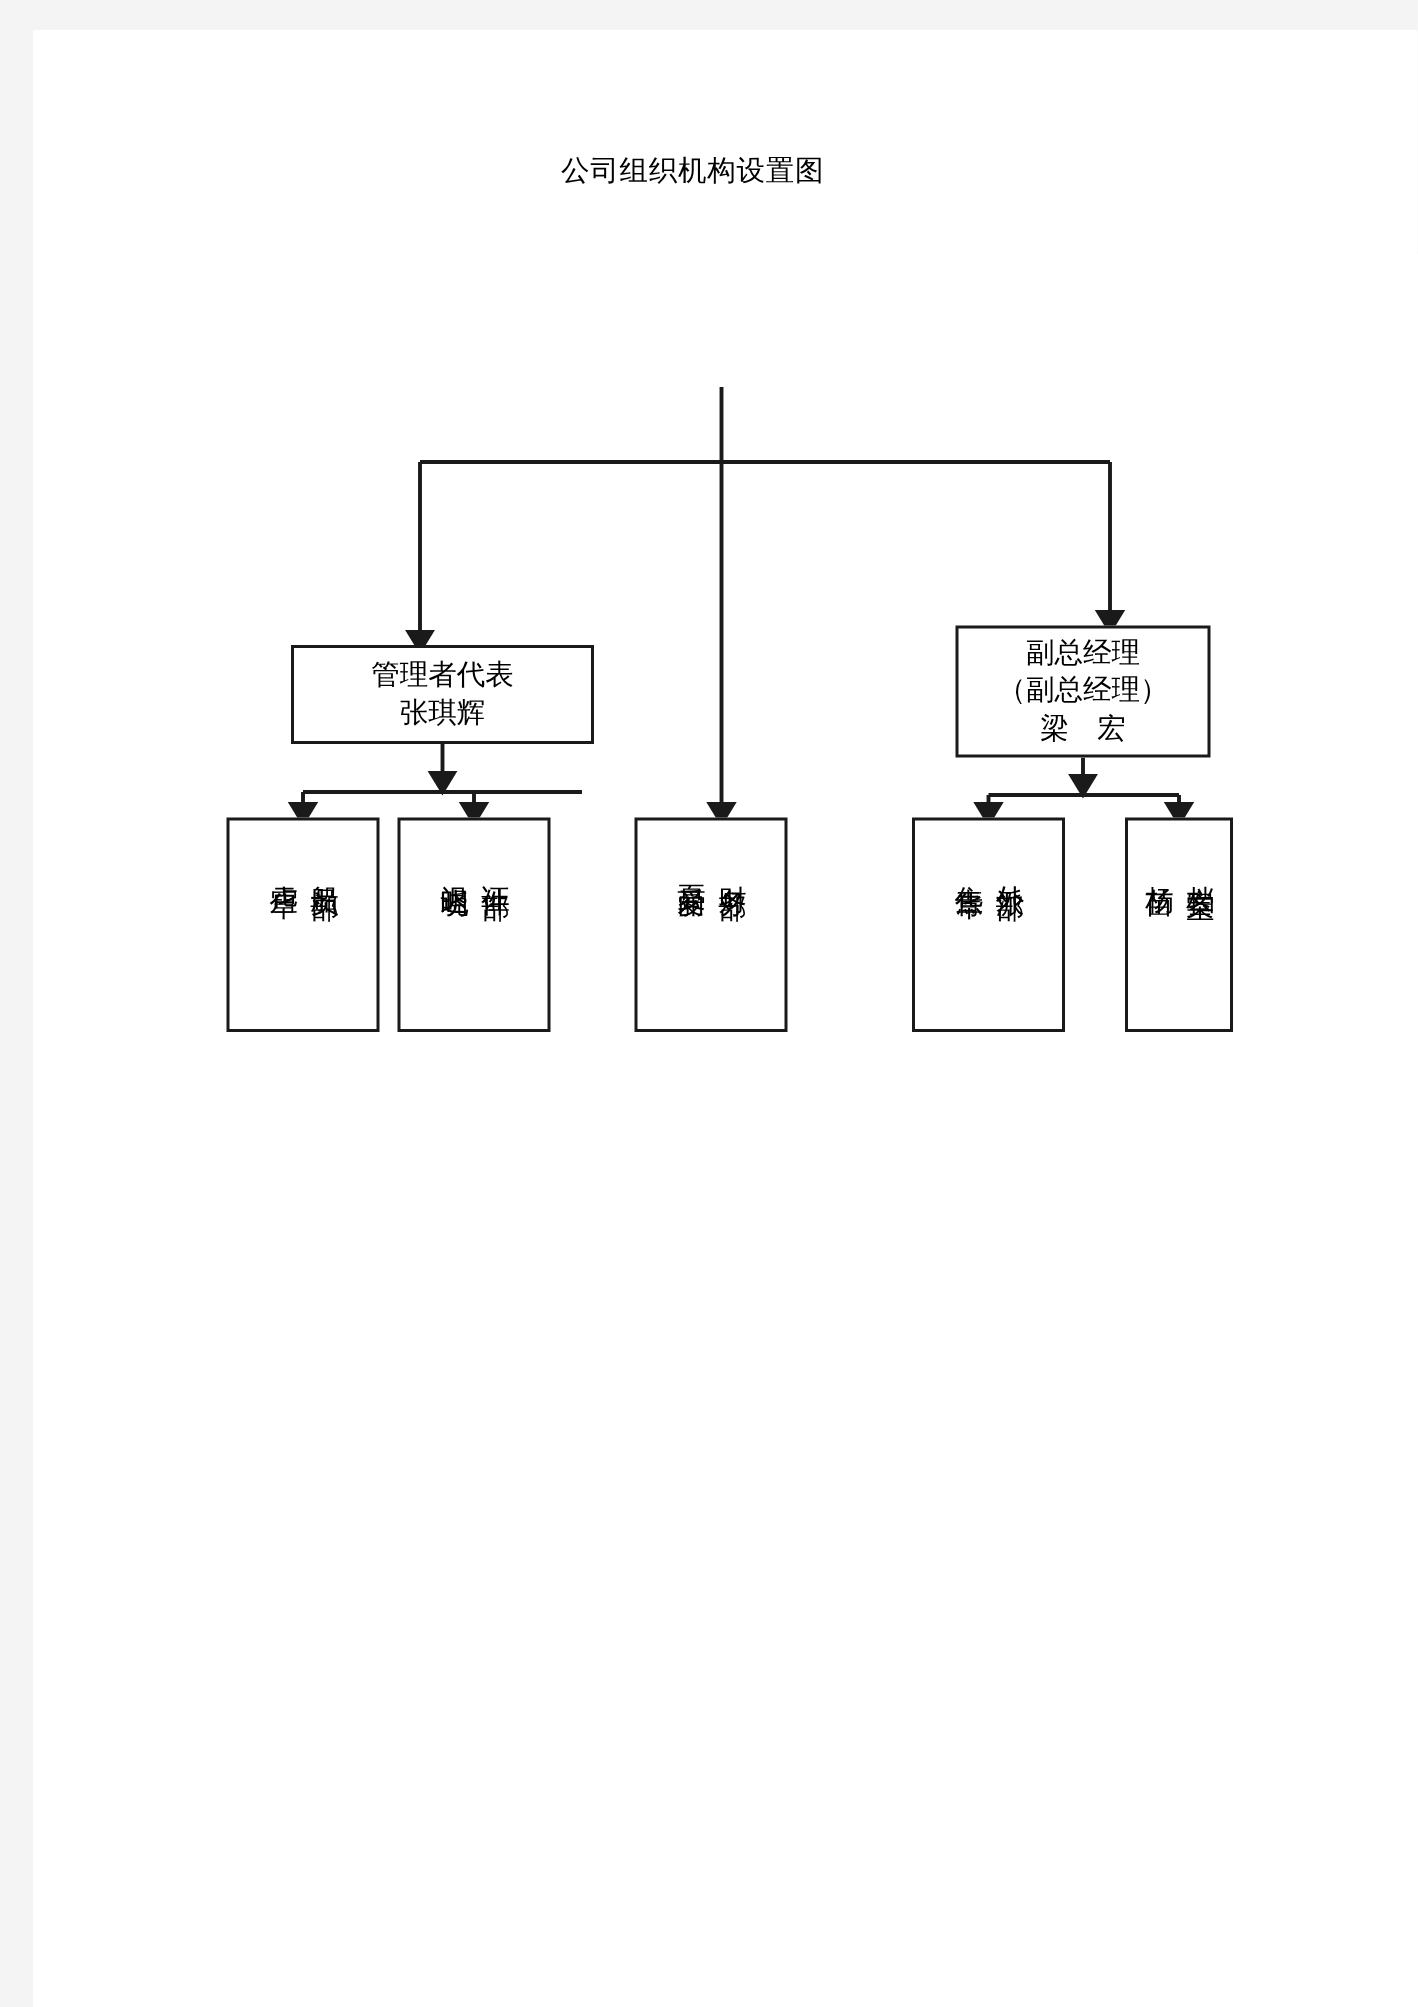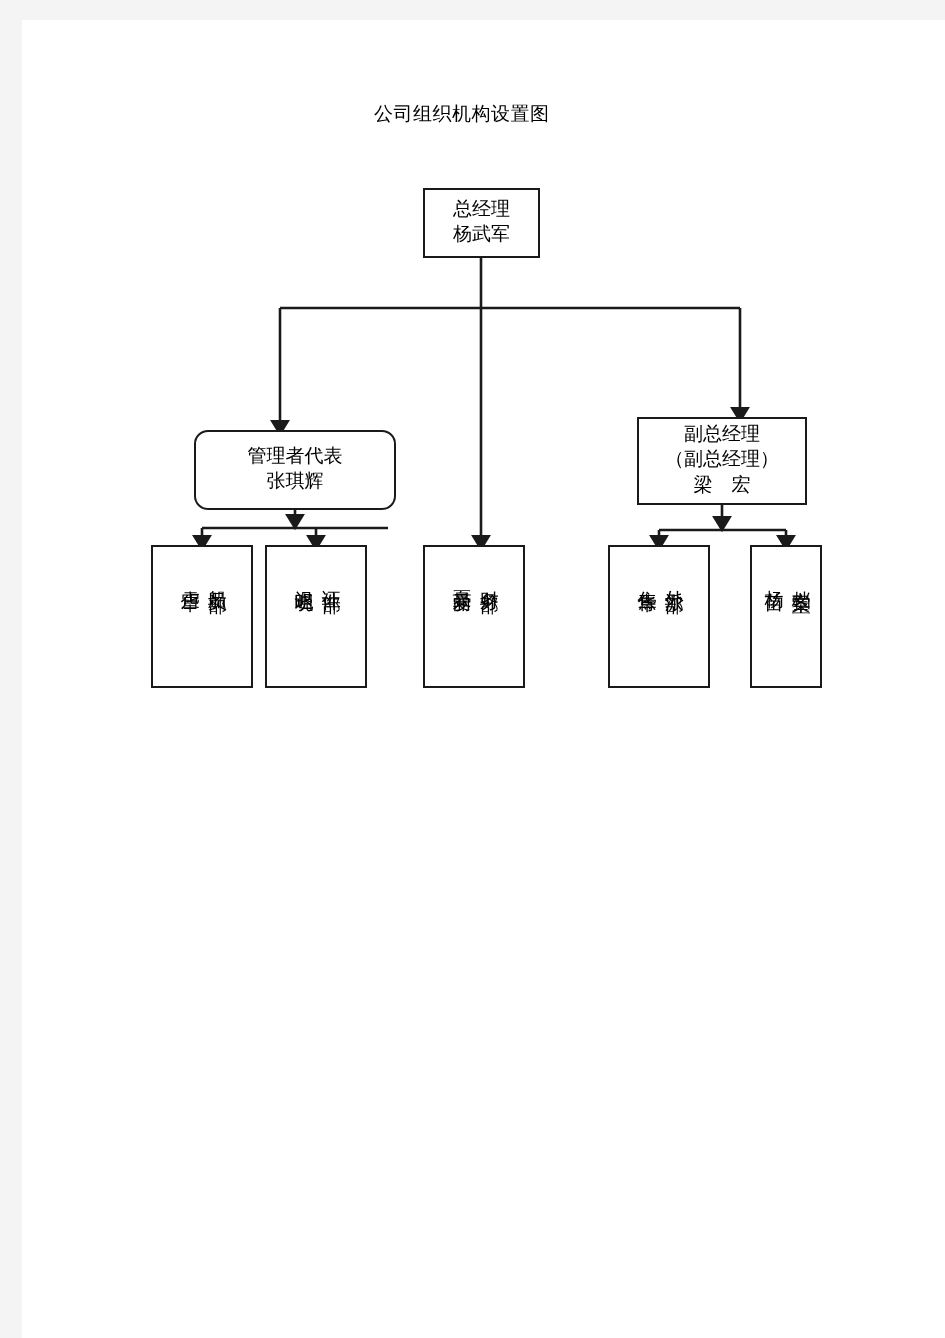--- a/index.html
+++ b/index.html
@@ -20,21 +20,20 @@
     height: 1318px;
     background: #ffffff;
     overflow: hidden;
   }
   #canvas {
     position: absolute;
     left: -22px;
     top: -20px;
     width: 945px;
     height: 1338px;
-    font-family: Liberation Mono, monospace;
   }
 
   .chart-title {
     position: absolute;
     left: 374px;
     top: 101px;
     font-size: 19px;
     color: #000;
     letter-spacing: 0.5px;
     white-space: nowrap;
@@ -122,26 +121,22 @@
         <path d="M202,528 L202,543" marker-end="url(#arrow)"></path>
         <path d="M316,528 L316,543" marker-end="url(#arrow)"></path>
 
         <path d="M722,505 L722,524" marker-end="url(#arrow)"></path>
         <path d="M659,530 L786,530"></path>
         <path d="M659,530 L659,543" marker-end="url(#arrow)"></path>
         <path d="M786,530 L786,543" marker-end="url(#arrow)"></path>
       </g>
     </svg>
 
-    <div class="node" style="left:423px; top:188px; width:117px; height:70px;">
-      <div class="line">总经理</div>
-      <div class="line">杨武军</div>
-    </div>
 
-    <div class="node" style="left:194px; top:430px; width:202px; height:80px;border-radius:14px;">
+    <div class="node" style="left:194px; top:430px; width:202px; height:66px;">
       <div class="line">管理者代表</div>
       <div class="line">张琪辉</div>
     </div>
 
     <div class="node" style="left:637px; top:417px; width:170px; height:88px;">
       <div class="line">副总经理</div>
       <div class="line">（副总经理）</div>
       <div class="line">梁　宏</div>
     </div>
 

